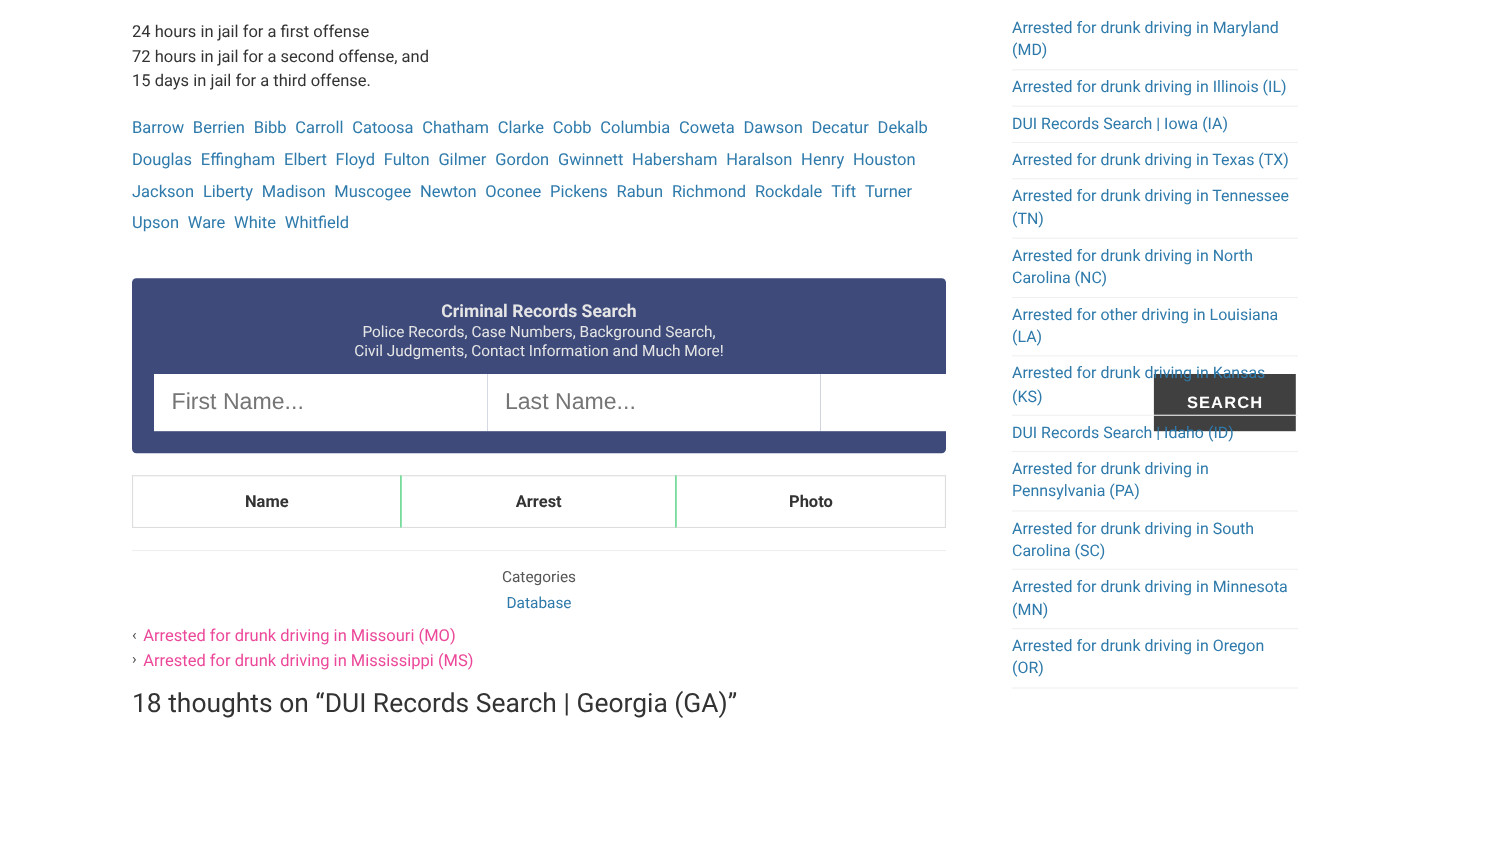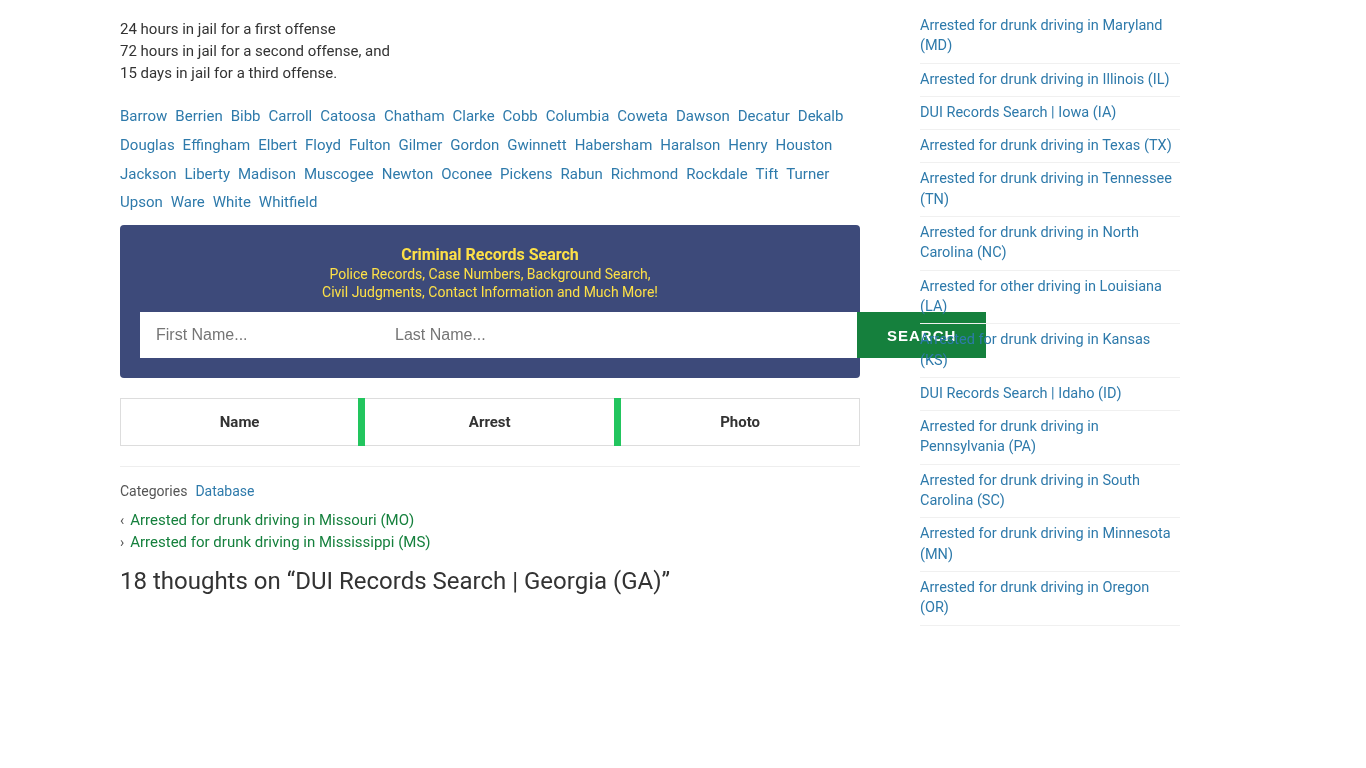--- a/index.html
+++ b/index.html
@@ -38,39 +38,39 @@
 
     .section-title {
       font-size: 26px;
       font-weight: 400;
       color: #333;
       margin-bottom: 16px;
       margin-top: 10px;
     }
 
     .county-links {
-      margin-bottom: 8px;
+      margin-bottom: 36px;
       line-height: 1.8;
     }
     .county-links a {
       color: #2e7aab;
       text-decoration: none;
       font-size: 15px;
       margin-right: 4px;
     }
 
     .search-box-section {
       background: #3d4a7a;
       border-radius: 4px;
       padding: 20px;
       margin-bottom: 20px;
     }
     .search-box-header {
       text-align: center;
-      color: #fde047;
+      color: #e5e5e5;
       margin-bottom: 6px;
     }
     .search-box-header .title {
       font-weight: bold;
       font-size: 16px;
       display: block;
     }
     .search-box-header .subtitle {
       font-size: 14px;
       display: block;
@@ -78,29 +78,29 @@
     }
     .search-form {
       display: flex;
       gap: 0;
       margin-top: 12px;
     }
     .search-form input {
       flex: 1;
       padding: 14px 16px;
       border: none;
-      font-size: 16px;
+      font-size: 21px;
       color: #999;
       outline: none;
     }
     .search-form input:first-child {
       border-radius: 0;
     }
     .search-form .search-btn {
-      background: #15803d;
+      background: #404040;
       color: #fff;
       border: none;
       padding: 14px 30px;
       font-size: 15px;
       font-weight: bold;
       cursor: pointer;
       letter-spacing: 1px;
       border-radius: 0;
     }
 
@@ -108,57 +108,58 @@
       width: 100%;
       border-collapse: collapse;
       border: 1px solid #ddd;
       margin-bottom: 20px;
     }
     .results-table th {
       padding: 14px 20px;
       text-align: center;
       font-weight: bold;
       font-size: 15px;
-      border-right: 7px solid #22c55e;
+      border-right: 1px solid #22c55e;
       background: #fff;
     }
     .results-table th:last-child {
       border-right: none;
     }
 
     .post-navigation {
       border-top: 1px solid #eee;
       padding: 16px 0;
       margin-top: 10px;
     }
     .post-categories {
       display: flex;
       align-items: center;
       gap: 8px;
       margin-bottom: 12px;
       font-size: 14px;
       color: #555;
+      flex-direction: column;
     }
     .post-categories a {
       color: #2e7aab;
       text-decoration: none;
     }
     .nav-links {
       display: flex;
       flex-direction: column;
       gap: 4px;
     }
     .nav-link {
       display: flex;
       align-items: center;
       gap: 6px;
       font-size: 15px;
     }
     .nav-link a {
-      color: #15803d;
+      color: #ec4899;
       text-decoration: none;
     }
     .nav-arrow {
       color: #555;
       font-size: 14px;
     }
 
     .comments-section {
     }
     .comments-title {

